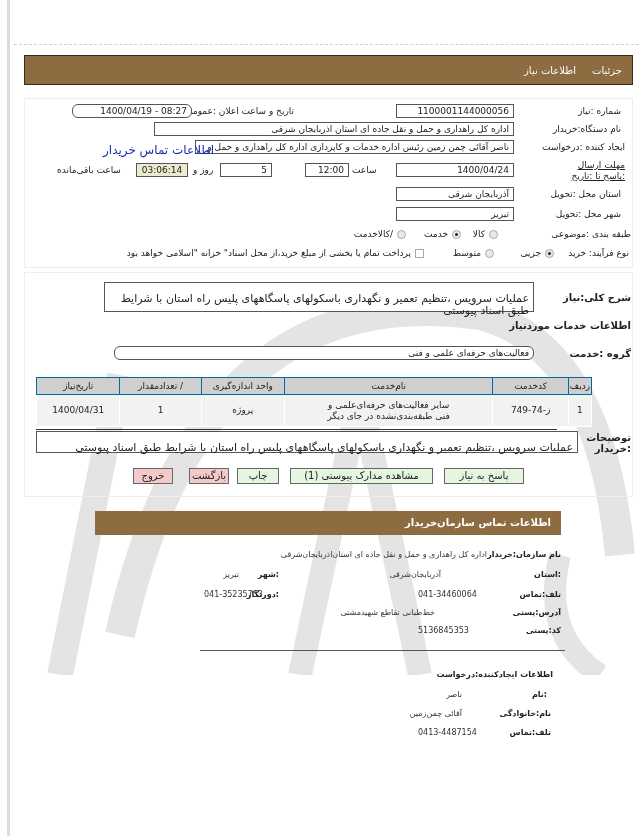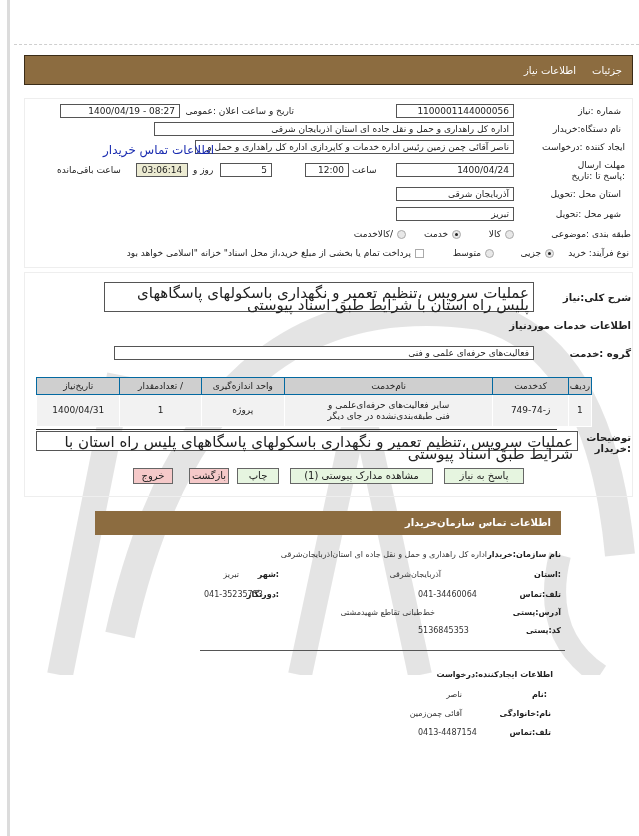--- a/index.html
+++ b/index.html
@@ -28,21 +28,21 @@
   }
   .fld.ltr { direction: ltr; text-align: right; }
   .fld.timer { background: #ecebd2; text-align: center; direction: ltr; }
   .link { position: absolute; color: #1a2cb0; font-size: 12px; direction: rtl; white-space: nowrap; }
   .radio { display: inline-block; width: 9px; height: 9px; border-radius: 50%; border: 1px solid #aaa; background: #e8e8e8; vertical-align: middle; position: relative; }
   .radio.on::after { content: ""; position: absolute; left: 2px; top: 2px; width: 3px; height: 3px; border-radius: 50%; background: #222; }
   .chk { display: inline-block; width: 9px; height: 9px; border: 1px solid #aaa; background: #fff; vertical-align: middle; }
   .opt { position: absolute; direction: rtl; white-space: nowrap; font-size: 9px; }
   .opt > * { margin-left: 4px; }
   .bold { font-weight: bold; font-size: 10px; }
-  .box { position: absolute; border: 1px solid #555; background: #fff; direction: rtl; padding: 4px 4px; font-size: 15px; line-height: 12px; }
+  .box { position: absolute; border: 1px solid #555; background: #fff; direction: rtl; padding: 10px 4px; font-size: 11px; line-height: 12px; }
   table.items { position: absolute; left: 36px; top: 377px; width: 556px; border-collapse: collapse; direction: rtl; font-size: 9px; }
   table.items th { background: #cfcfcf; color: #222; font-weight: normal; height: 17px; border: 1px solid #0369a1; }
   table.items td { background: #f2f2f2; text-align: center; height: 32px; border: 1px solid #fff; line-height: 11px; }
   .tbl-rule { position: absolute; left: 36px; top: 429px; width: 521px; border-top: 1px solid #333; }
   .btn { position: absolute; height: 16px; border: 1px solid #666; font-size: 10px; text-align: center; line-height: 14px; direction: rtl; cursor: pointer; }
   .btn.green { background: #e6f5e0; }
   .btn.red { background: #f5c9c9; }
   .sec-bar {
     position: absolute; left: 95px; top: 511px; width: 466px; height: 24px; background: #8c6c40;
     direction: rtl; color: #fff; font-size: 10px; font-weight: bold; padding-right: 10px; line-height: 24px;
@@ -69,63 +69,63 @@
   <path d="M300 420 L 360 140 L 420 420" stroke="#888" stroke-width="24" fill="none"></path>
   <path d="M560 300 Q 540 380 600 420" stroke="#888" stroke-width="22" fill="none"></path>
 </svg>
 
 <div class="panel" style="top:98px;height:170px;"></div>
 
 <span class="lbl" style="right:18px;top:106px;">شماره :نیاز</span>
 <div class="fld ltr" style="left:396px;top:104px;width:118px;">1100001144000056</div>
 
 <span class="lbl" style="right:345px;top:106px;">تاریخ و ساعت اعلان :عمومی</span>
-<div class="fld ltr" style="left:60px;top:104px;width:120px;">1400/04/19 - 08:27</div>
+<div class="fld ltr" style="left:72px;top:104px;width:120px;border-radius:6px;">1400/04/19 - 08:27</div>
 
 <span class="lbl" style="right:18px;top:124px;">نام دستگاه:خریدار</span>
 <div class="fld" style="left:154px;top:122px;width:360px;">اداره کل راهداری و حمل و نقل جاده ای استان اذربایجان شرقی</div>
 
 <span class="lbl" style="right:14px;top:142px;">ایجاد کننده :درخواست</span>
 <div class="fld" style="left:195px;top:140px;width:319px;">ناصر آقائی چمن زمین رئیس اداره خدمات و کاپردازی اداره کل راهداری و حمل و</div>
 <span class="link" style="left:103px;top:143px;">اطلاعات تماس خریدار</span>
 
-<span class="lbl" style="right:14px;top:160px;line-height:11px;white-space:normal;width:70px;">مهلت ارسال :پاسخ تا :تاریخ</span>
+<span class="lbl" style="right:14px;top:160px;line-height:11px;white-space:normal;width:70px;text-decoration:underline;">مهلت ارسال :پاسخ تا :تاریخ</span>
 <div class="fld ltr" style="left:396px;top:163px;width:118px;">1400/04/24</div>
 <span class="lbl" style="left:352px;top:165px;">ساعت</span>
 <div class="fld ltr" style="left:305px;top:163px;width:44px;">12:00</div>
 <div class="fld ltr" style="left:220px;top:163px;width:52px;">5</div>
 <span class="lbl" style="left:193px;top:165px;">روز و</span>
 <div class="fld timer" style="left:136px;top:163px;width:52px;">03:06:14</div>
 <span class="lbl" style="left:57px;top:165px;">ساعت باقی‌مانده</span>
 
 <span class="lbl" style="right:18px;top:189px;">استان محل :تحویل</span>
 <div class="fld" style="left:396px;top:187px;width:118px;">آذربایجان شرقی</div>
 
 <span class="lbl" style="right:18px;top:209px;">شهر محل :تحویل</span>
 <div class="fld" style="left:396px;top:207px;width:118px;">تبریز</div>
 
 <span class="lbl" style="right:8px;top:229px;">طبقه بندی :موضوعی</span>
-<span class="opt" style="right:125px;top:229px;margin-left:32px;"><span class="radio"></span><span>کالا</span></span>
+<span class="opt" style="right:141px;top:229px;margin-left:32px;"><span class="radio"></span><span>کالا</span></span>
 <span class="opt" style="right:178px;top:229px;"><span class="radio on"></span><span>خدمت</span></span>
 <span class="opt" style="right:233px;top:229px;"><span class="radio"></span><span>/کالاخدمت</span></span>
 
 <span class="lbl" style="right:10px;top:248px;">نوع فرآیند: خرید</span>
 <span class="opt" style="right:85px;top:248px;"><span class="radio on"></span><span>جزیی</span></span>
 <span class="opt" style="right:145px;top:248px;"><span class="radio"></span><span>متوسط</span></span>
 <span class="opt" style="right:215px;top:248px;"><span class="chk"></span><span>پرداخت تمام یا بخشی از مبلغ خرید،از محل اسناد" خزانه "اسلامی خواهد بود</span></span>
 
 <div class="panel" style="top:272px;height:225px;"></div>
 
 <span class="lbl bold" style="right:8px;top:292px;">شرح کلی:نیاز</span>
 <div class="box" style="left:104px;top:282px;width:430px;height:30px;">عملیات سرویس ،تنظیم تعمیر و نگهداری باسکولهای پاسگاههای پلیس راه استان با شرایط طبق اسناد پیوستی</div>
 
 <span class="lbl bold" style="right:8px;top:320px;">اطلاعات خدمات موردنیاز</span>
 
 <span class="lbl bold" style="right:8px;top:348px;">گروه :خدمت</span>
-<div class="fld" style="left:114px;top:346px;width:420px;">فعالیت‌های حرفه‌ای علمی و فنی</div>
+<div class="fld" style="left:114px;top:346px;width:420px;border-radius:6px;">فعالیت‌های حرفه‌ای علمی و فنی</div>
 
 <table class="items">
   <thead>
     <tr>
       <th style="width:20px;">ردیف</th>
       <th style="width:76px;">کدخدمت</th>
       <th style="width:210px;">نام‌خدمت</th>
       <th style="width:84px;">واحد اندازه‌گیری</th>
       <th style="width:82px;">/ تعدادمقدار</th>
       <th style="width:84px;">تاریخ‌نیاز</th>

